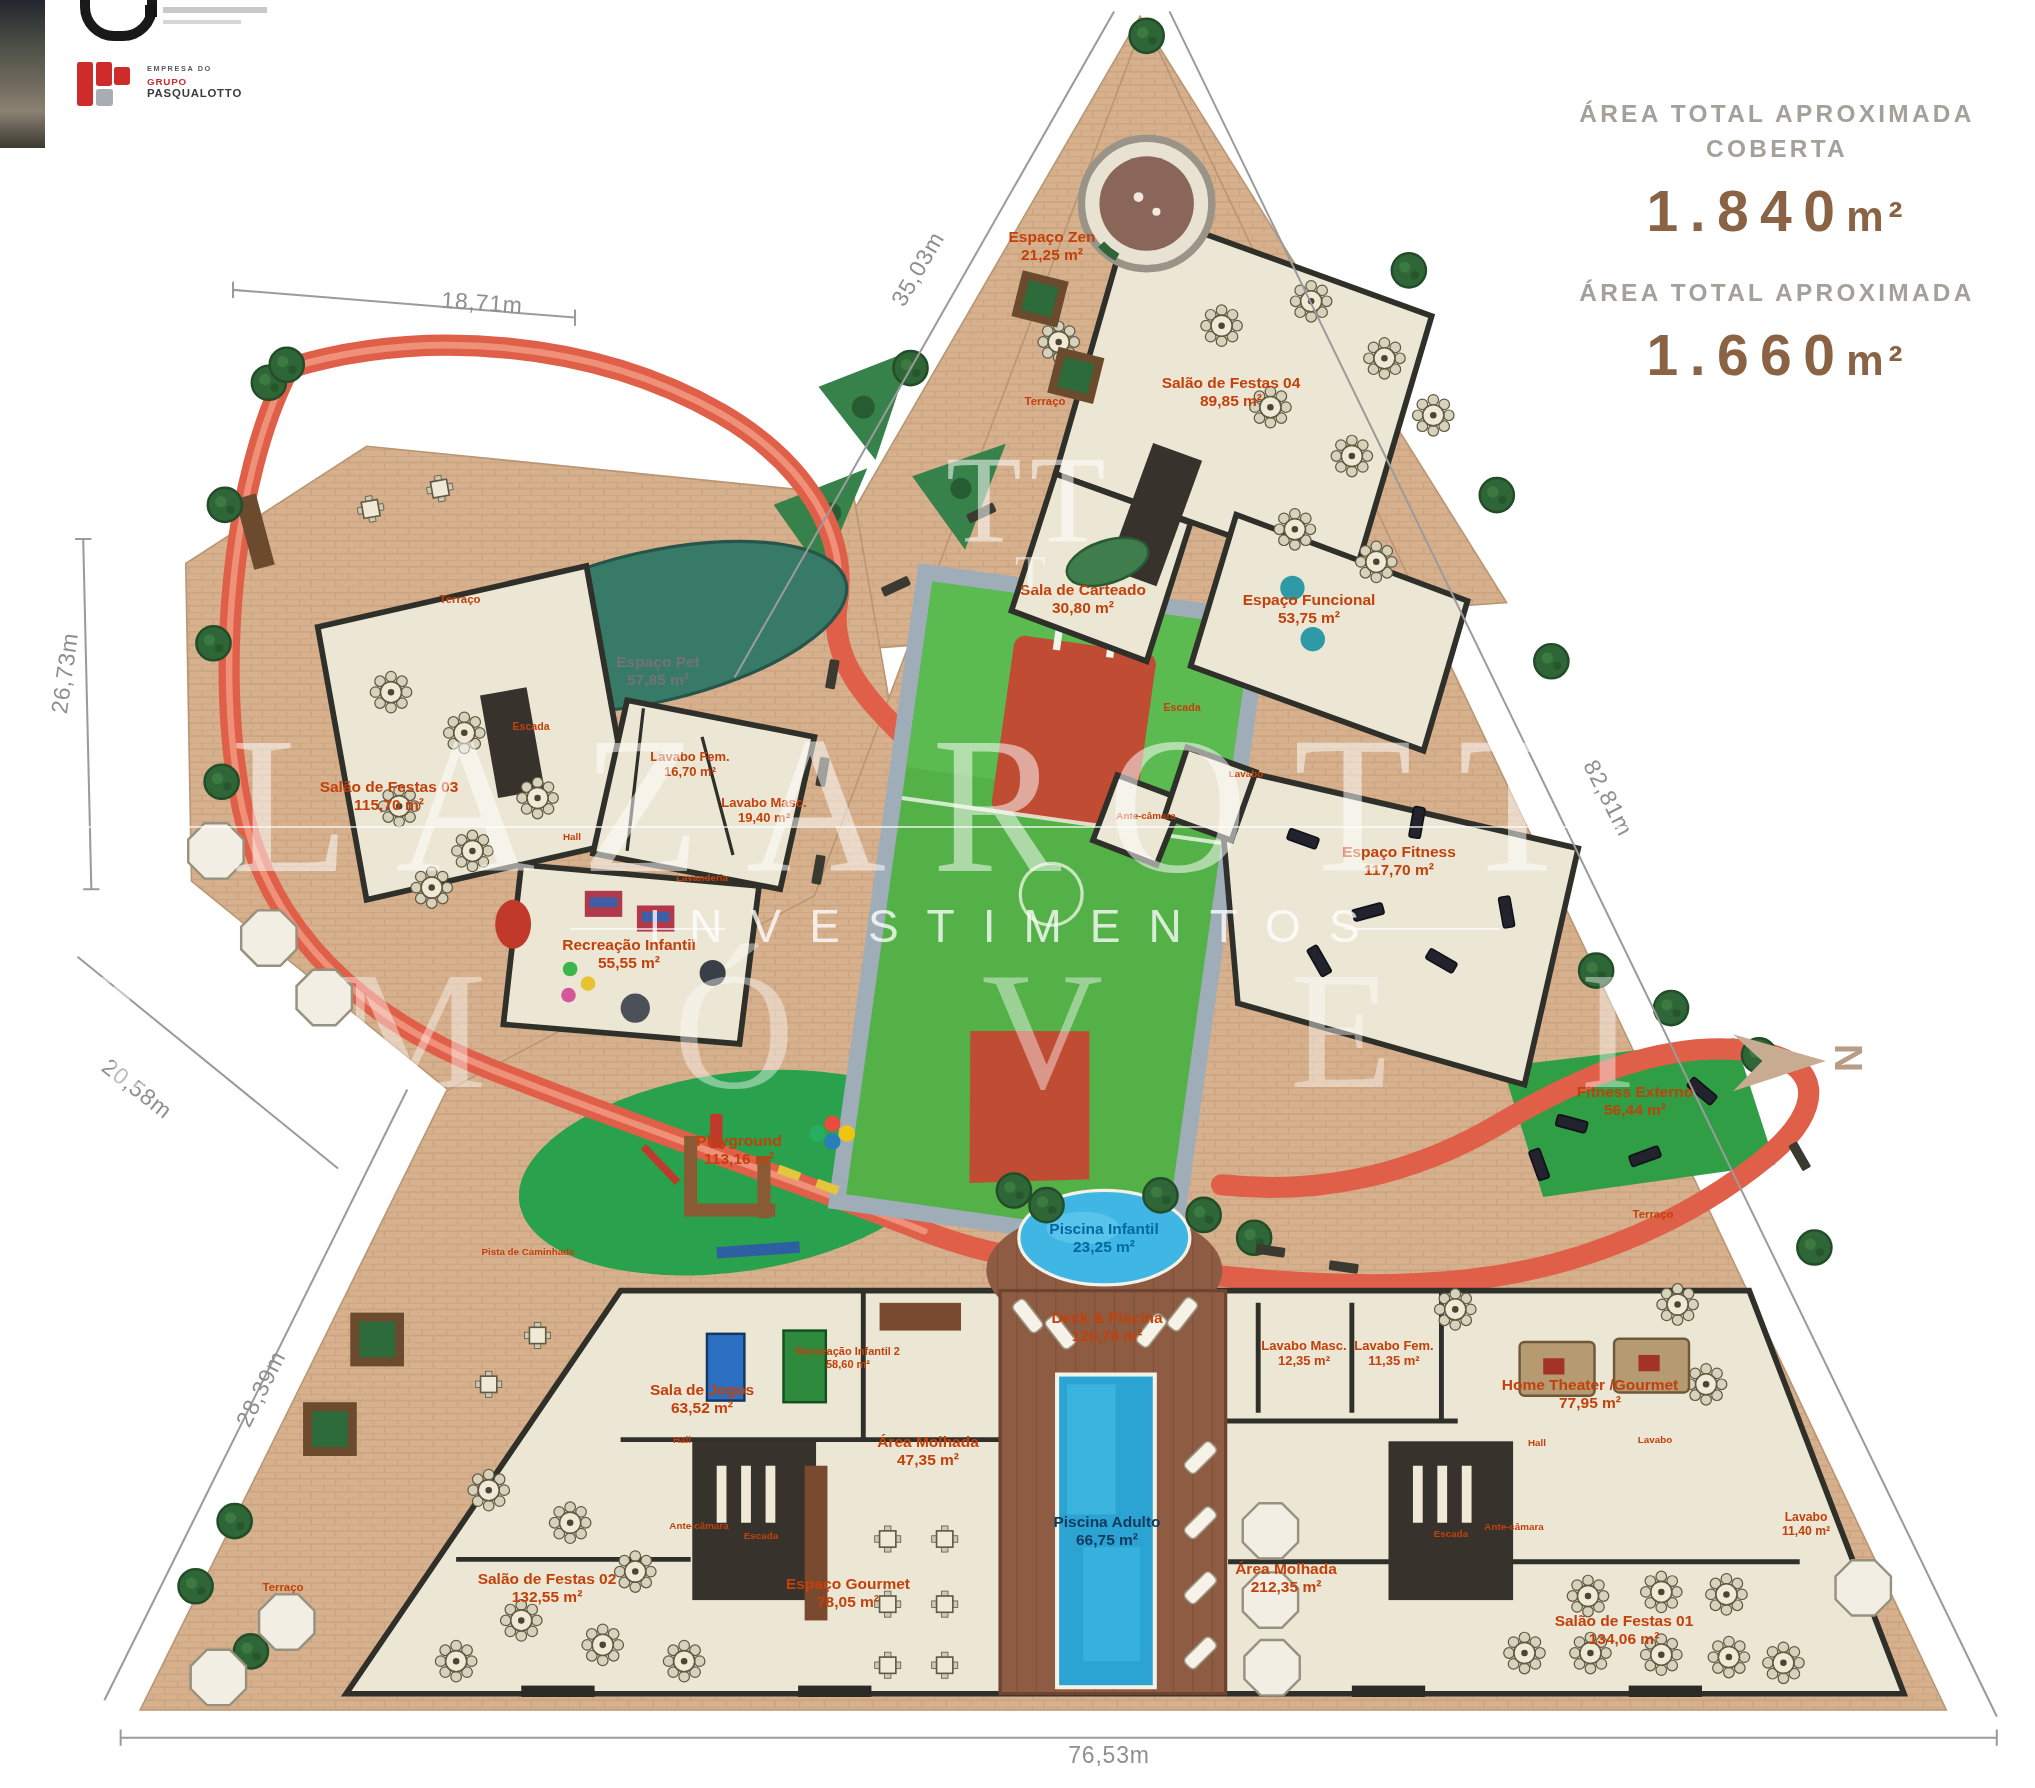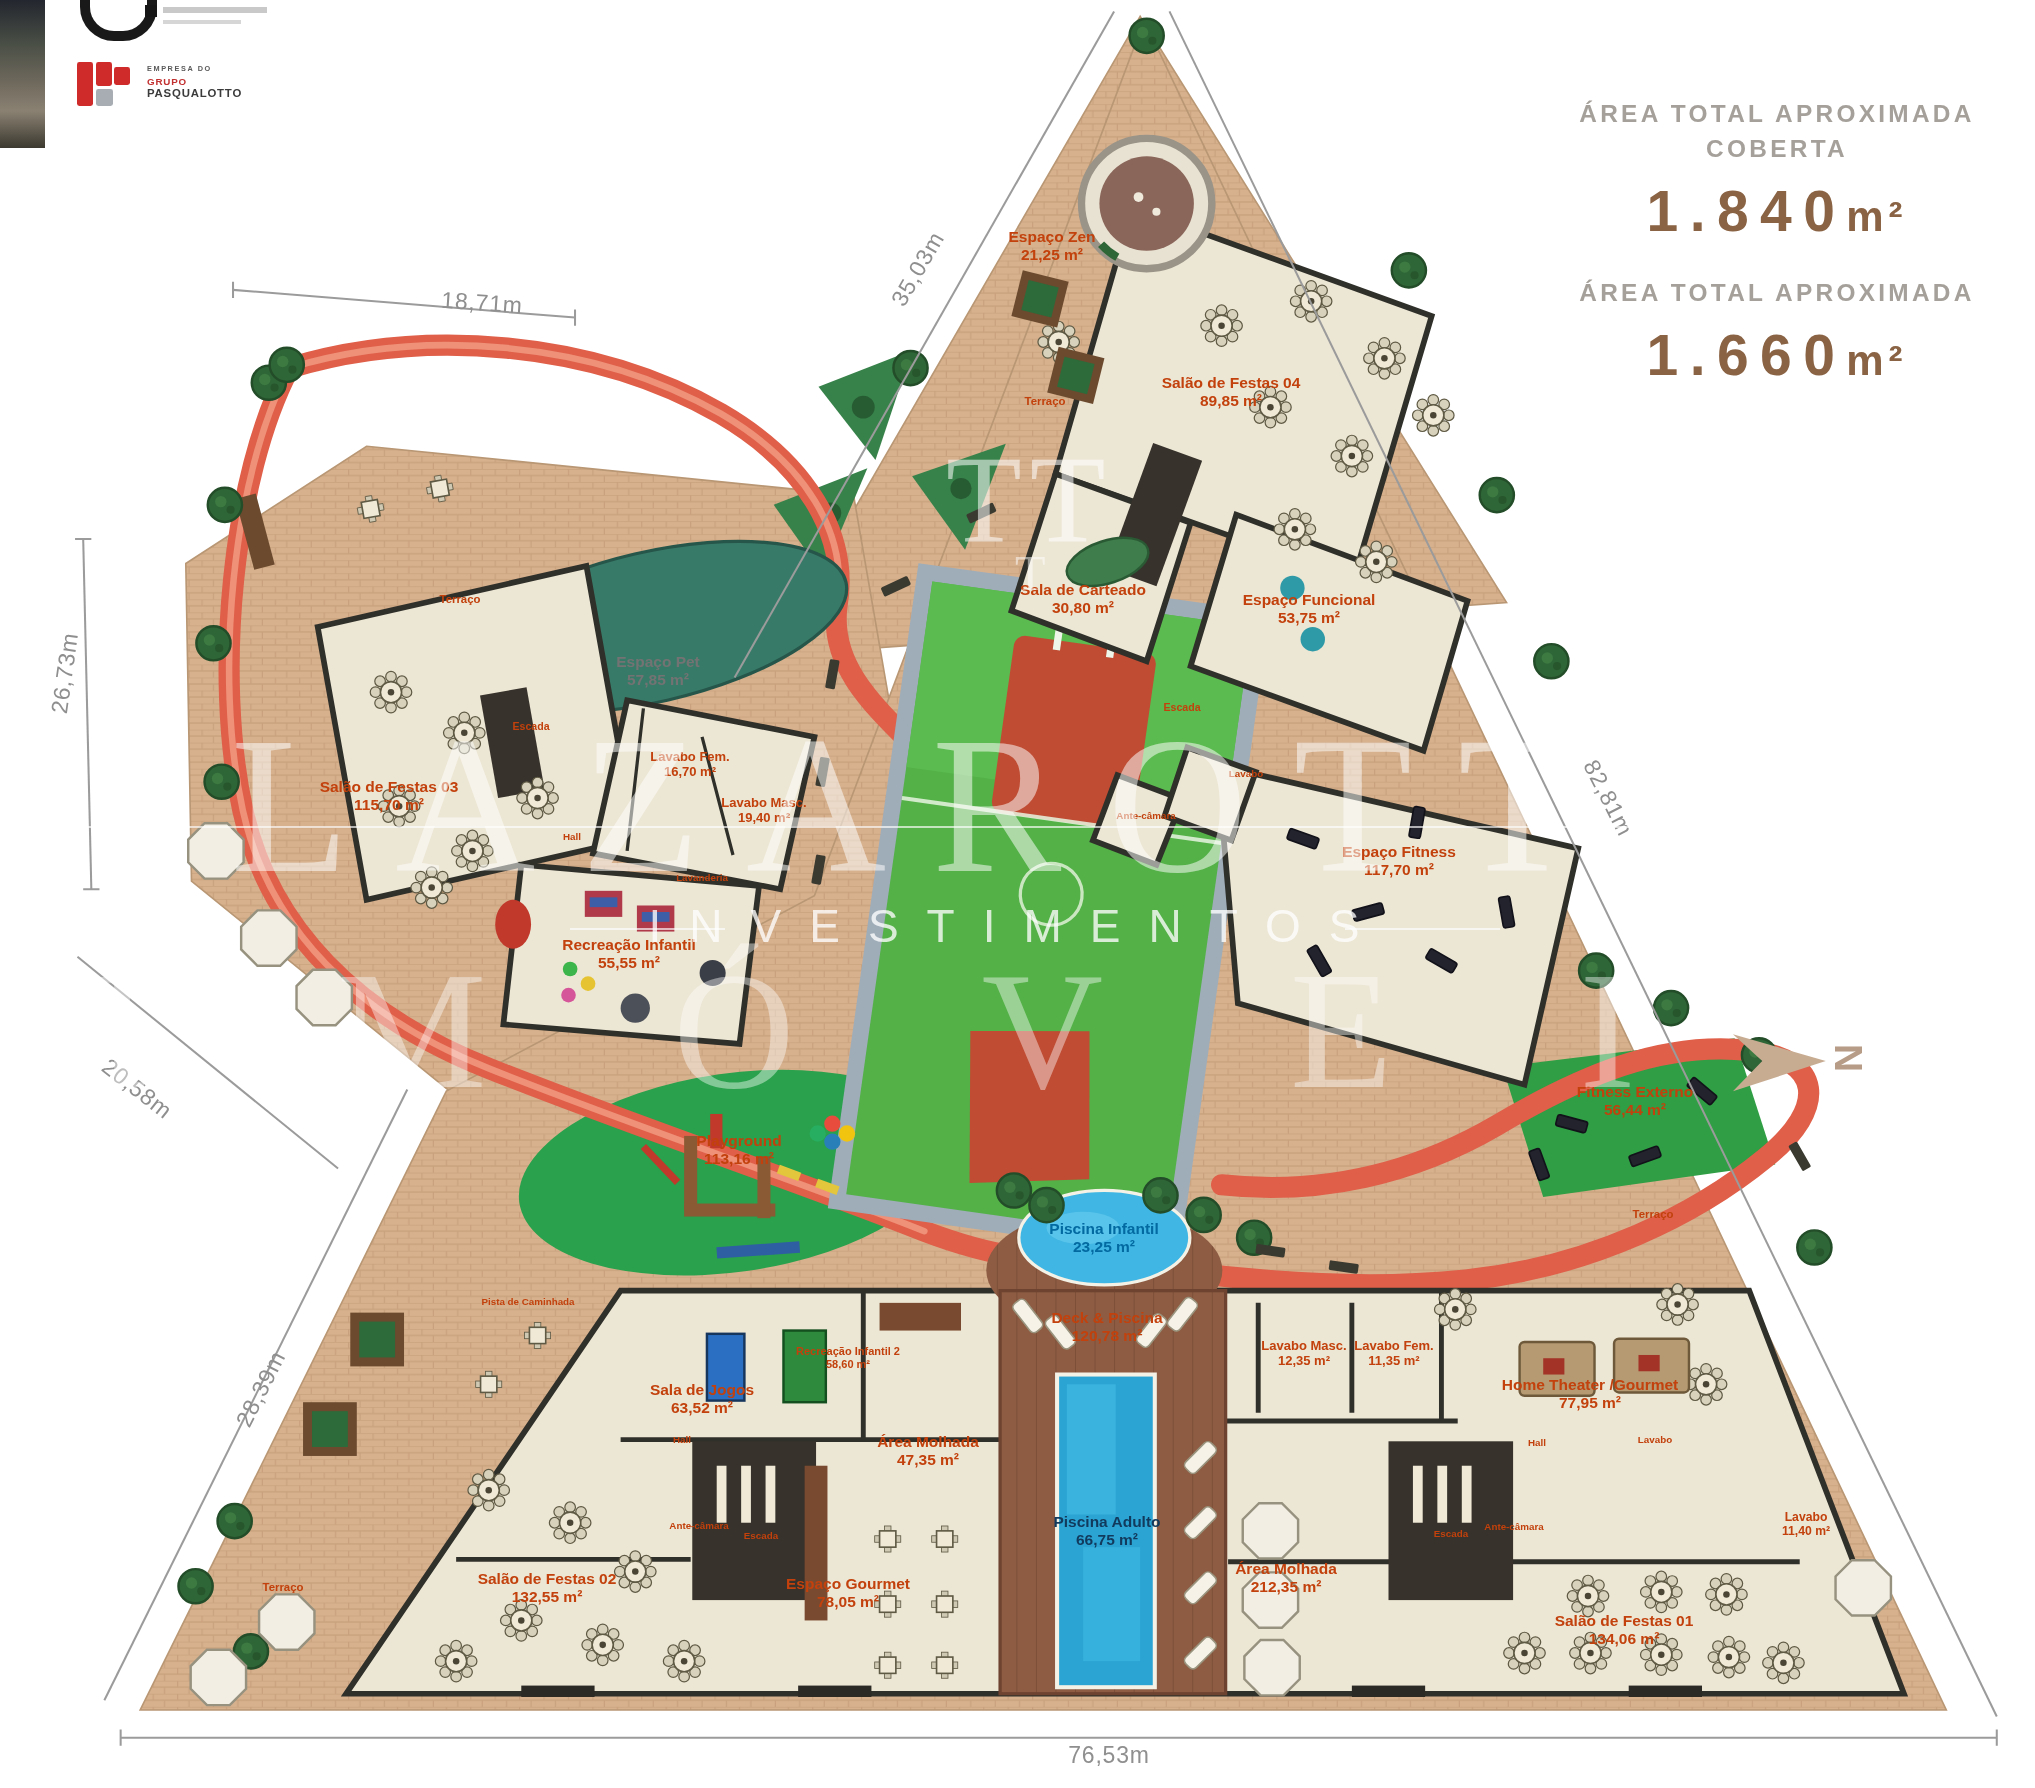--- a/index.html
+++ b/index.html
@@ -401,21 +401,21 @@
       <div class="rlabel" style="left: 460px; top: 600px; font-size: 11.4px;"><span>Terraço</span></div>
       <div class="rlabel" style="left: 658px; top: 643px; color: #737373; margin-top: 28px;"><span>Espaço Pet</span><span class="area">57,85 m²</span></div>
       <div class="rlabel" style="left: 389px; top: 796px;"><span>Salão de Festas 03</span><span class="area">115,70 m²</span></div>
       <div class="rlabel" style="left: 690px; top: 764px; font-size: 13px;"><span>Lavabo Fem.</span><span class="area">16,70 m²</span></div>
       <div class="rlabel" style="left: 764px; top: 810px; font-size: 13px;"><span>Lavabo Masc.</span><span class="area">19,40 m²</span></div>
       <div class="rlabel" style="left: 531px; top: 726px; font-size: 10.6px;"><span>Escada</span></div>
       <div class="rlabel" style="left: 572px; top: 837px; font-size: 9.8px;"><span>Hall</span></div>
       <div class="rlabel" style="left: 702px; top: 878px; font-size: 9.8px;"><span>Lavanderia</span></div>
       <div class="rlabel" style="left: 629px; top: 954px;"><span>Recreação Infantil</span><span class="area">55,55 m²</span></div>
       <div class="rlabel" style="left: 727px; top: 1150px; padding-left: 24px;"><span>Playground</span><span class="area">113,16 m²</span></div>
-      <div class="rlabel" style="left: 528px; top: 1302px; font-size: 9.8px;"><span>Pista de Caminhada</span></div>
+      <div class="rlabel" style="left: 528px; top: 1252px; font-size: 9.8px;"><span>Pista de Caminhada</span></div>
       <div class="rlabel" style="left: 1635px; top: 1101px;"><span>Fitness Externo</span><span class="area">56,44 m²</span></div>
       <div class="rlabel" style="left: 1653px; top: 1215px; font-size: 11.4px;"><span>Terraço</span></div>
       <div class="rlabel" style="left: 1104px; top: 1238px; color: #0369a1;"><span>Piscina Infantil</span><span class="area">23,25 m²</span></div>
       <div class="rlabel" style="left: 1107px; top: 1327px;"><span>Deck &amp; Piscina</span><span class="area">120,78 m²</span></div>
       <div class="rlabel" style="left: 1304px; top: 1353px; font-size: 13px;"><span>Lavabo Masc.</span><span class="area">12,35 m²</span></div>
       <div class="rlabel" style="left: 1394px; top: 1353px; font-size: 13px;"><span>Lavabo Fem.</span><span class="area">11,35 m²</span></div>
       <div class="rlabel" style="left: 1590px; top: 1394px;"><span>Home Theater /Gourmet</span><span class="area">77,95 m²</span></div>
       <div class="rlabel" style="left: 1537px; top: 1443px; font-size: 9.8px;"><span>Hall</span></div>
       <div class="rlabel" style="left: 702px; top: 1399px;"><span>Sala de Jogos</span><span class="area">63,52 m²</span></div>
       <div class="rlabel" style="left: 848px; top: 1358px; font-size: 11px;"><span>Recreação Infantil 2</span><span class="area">58,60 m²</span></div>

